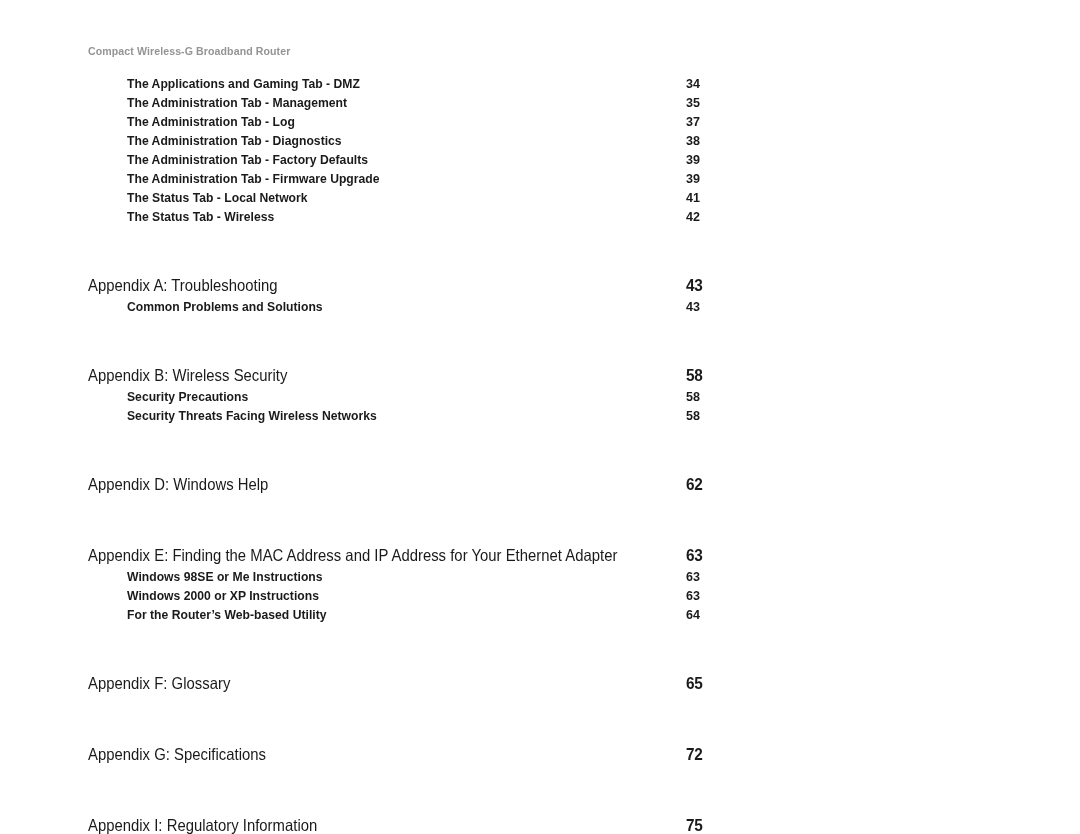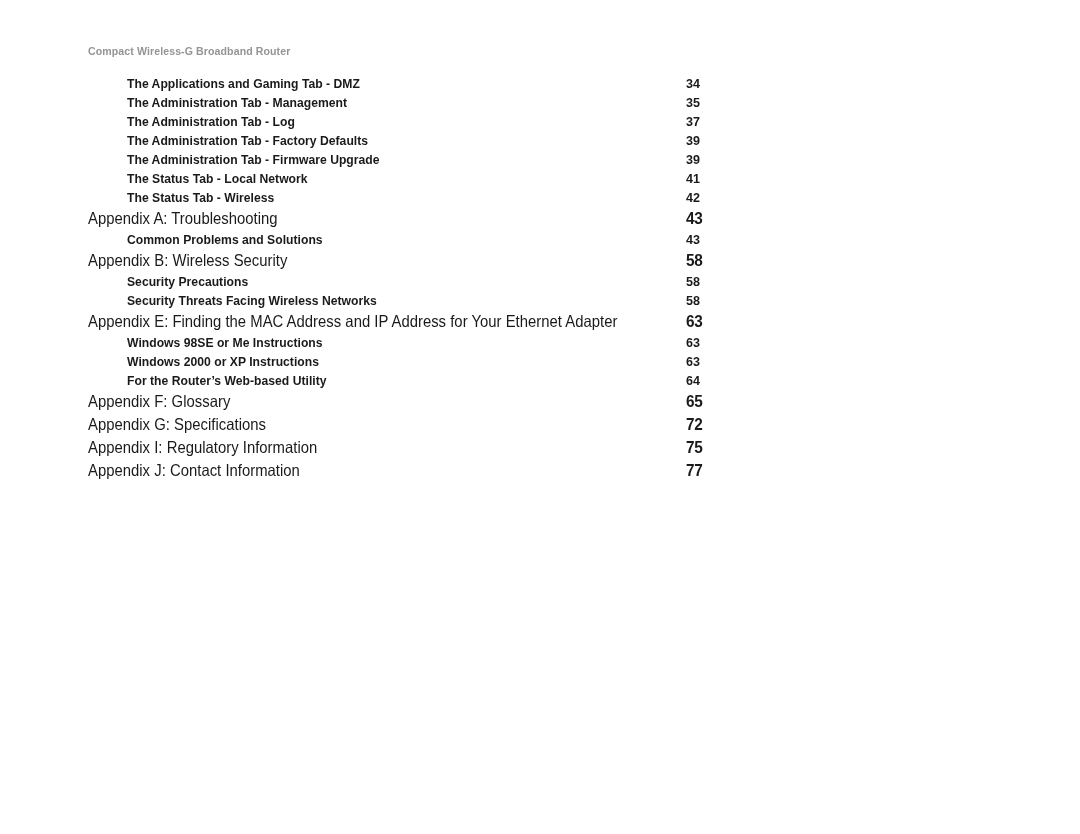--- a/index.html
+++ b/index.html
@@ -84,20 +84,21 @@
     letter-spacing: 0.02px;
   }
   .toc-entry.level-sub .page-num {
     font-size: 13.5px;
     letter-spacing: -0.1px;
   }
 
   
   .toc-entry.level-appendix {
     height: 23px;
+    margin-top: 48px;
   }
   .toc-entry.level-appendix .title {
     left: 72px;
     font-size: 16.5px;
     font-weight: normal;
     transform: scaleX(0.9);
     letter-spacing: 0.02px;
   }
   .toc-entry.level-appendix .page-num {
     font-size: 16.5px;
@@ -119,20 +120,24 @@
       </div>
       <div class="toc-entry level-sub">
         <span class="title">The Administration Tab - Management</span>
         <span class="page-num">35</span>
       </div>
       <div class="toc-entry level-sub">
         <span class="title">The Administration Tab - Log</span>
         <span class="page-num">37</span>
       </div>
       <div class="toc-entry level-sub">
+        <span class="title">The Administration Tab - Diagnostics</span>
+        <span class="page-num">38</span>
+      </div>
+      <div class="toc-entry level-sub">
         <span class="title">The Administration Tab - Factory Defaults</span>
         <span class="page-num">39</span>
       </div>
       <div class="toc-entry level-sub">
         <span class="title">The Administration Tab - Firmware Upgrade</span>
         <span class="page-num">39</span>
       </div>
       <div class="toc-entry level-sub">
         <span class="title">The Status Tab - Local Network</span>
         <span class="page-num">41</span>
@@ -155,20 +160,24 @@
       </div>
       <div class="toc-entry level-sub">
         <span class="title">Security Precautions</span>
         <span class="page-num">58</span>
       </div>
       <div class="toc-entry level-sub">
         <span class="title">Security Threats Facing Wireless Networks</span>
         <span class="page-num">58</span>
       </div>
       <div class="toc-entry level-appendix">
+        <span class="title">Appendix D: Windows Help</span>
+        <span class="page-num">62</span>
+      </div>
+      <div class="toc-entry level-appendix">
         <span class="title">Appendix E: Finding the MAC Address and IP Address for Your Ethernet Adapter</span>
         <span class="page-num">63</span>
       </div>
       <div class="toc-entry level-sub">
         <span class="title">Windows 98SE or Me Instructions</span>
         <span class="page-num">63</span>
       </div>
       <div class="toc-entry level-sub">
         <span class="title">Windows 2000 or XP Instructions</span>
         <span class="page-num">63</span>

